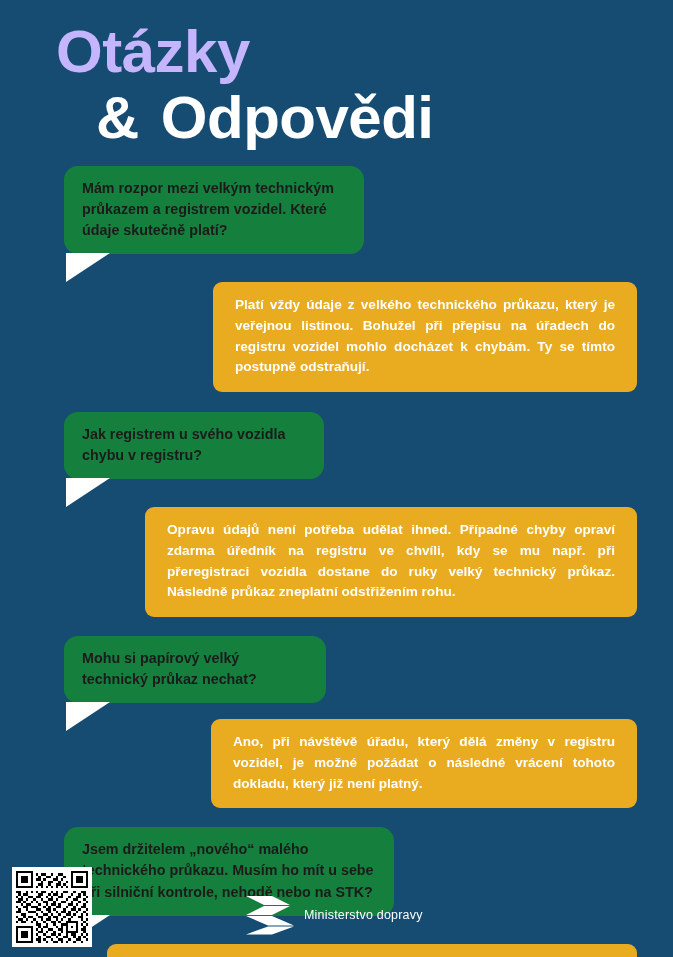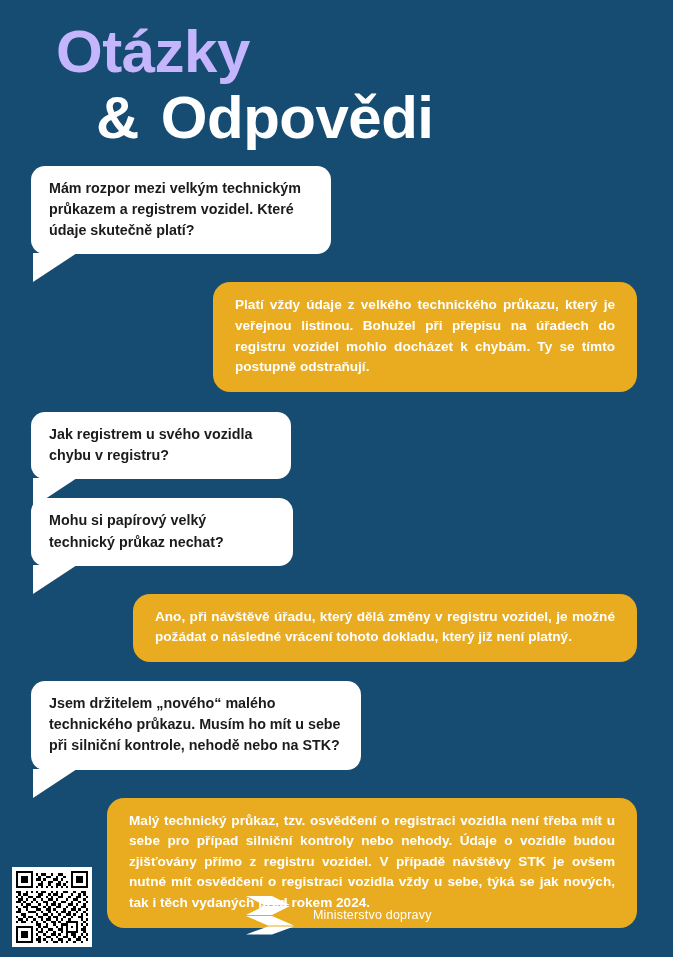--- a/index.html
+++ b/index.html
@@ -56,27 +56,27 @@
   }
   .qa-group { position: relative; }
 
   .bubble {
     position: relative;
     box-sizing: border-box;
     border-radius: 14px;
   }
 
   .bubble-q {
-    background: #ffffff;
+    background: #15803d;
     color: #1b1b1b;
     font-size: 14.3px;
     font-weight: 600;
     line-height: 1.48;
     padding: 12px 18px 13px 18px;
-    margin-left: 31px;
+    margin-left: 64px;
     display: inline-block;
     max-width: 330px;
     text-align: left;
   }
   
   .bubble-q::after {
     content: "";
     position: absolute;
     left: 2px;
     bottom: -28px;
@@ -89,38 +89,38 @@
 
   .bubble-a {
     background: #E9AB1F;
     color: #ffffff;
     font-size: 13.6px;
     font-weight: 700;
     line-height: 1.52;
     padding: 13px 22px 14px 22px;
     margin-left: auto;
     margin-right: 36px;
-    border-radius: 17px;
+    border-radius: 9px;
     text-align: justify;
     text-justify: inter-word;
   }
 
   .row-a { display: flex; justify-content: flex-end; }
 
   
   #g1 .bubble-q { max-width: 300px; }
   #g1 .bubble-a { width: 424px; margin-top: 28px; }
 
   #g2 { margin-top: 20px; }
   #g2 .bubble-q { max-width: 260px; }
   #g2 .bubble-a { width: 492px; margin-top: 28px; }
 
   #g3 { margin-top: 19px; }
   #g3 .bubble-q { max-width: 262px; }
-  #g3 .bubble-a { width: 504px; margin-top: 28px; }
+  #g3 .bubble-a { width: 426px; margin-top: 16px; }
 
   #g4 { margin-top: 19px; }
   #g4 .bubble-q { max-width: 330px; }
   #g4 .bubble-a { width: 530px; margin-top: 28px; }
 
   
   .qr {
     position: absolute;
     left: 12px;
     bottom: 10px;
@@ -131,21 +131,21 @@
     box-sizing: border-box;
   }
   .qr svg { display: block; width: 100%; height: 100%; }
 
   .ministry {
     position: absolute;
     left: 246px;
     bottom: 22px;
     display: flex;
     align-items: center;
-    gap: 15px;
+    gap: 6px;
   }
   .ministry-logo { width: 52px; height: 40px; display: block; }
   .ministry-label {
     color: #ffffff;
     font-size: 12.5px;
     font-weight: 400;
     letter-spacing: 0.2px;
   }
 </style>
 </head>
@@ -164,20 +164,23 @@
 
     <div class="qa-group" id="g1">
       <div><div class="bubble bubble-q">Mám rozpor mezi velkým technickým průkazem a registrem vozidel. Které údaje skutečně platí?</div></div>
       <div class="row-a">
           <div class="bubble bubble-a">Platí vždy údaje z velkého technického průkazu, který je veřejnou listinou. Bohužel při přepisu na úřadech do registru vozidel mohlo docházet k chybám. Ty se tímto postupně odstraňují.</div>
         </div>
     </div>
 
     <div class="qa-group" id="g2">
       <div><div class="bubble bubble-q">Jak registrem u svého vozidla chybu v registru?</div></div>
+      <div class="row-a">
+          <div class="bubble bubble-a">Opravu údajů není potřeba udělat ihned. Případné chyby opraví zdarma úředník na registru ve chvíli, kdy se mu např. při přeregistraci vozidla dostane do ruky velký technický průkaz. Následně průkaz zneplatní odstřižením rohu.</div>
+        </div>
     </div>
 
     <div class="qa-group" id="g3">
       <div><div class="bubble bubble-q">Mohu si papírový velký technický průkaz nechat?</div></div>
       <div class="row-a">
           <div class="bubble bubble-a">Ano, při návštěvě úřadu, který dělá změny v registru vozidel, je možné požádat o následné vrácení tohoto dokladu, který již není platný.</div>
         </div>
     </div>
 
     <div class="qa-group" id="g4">

